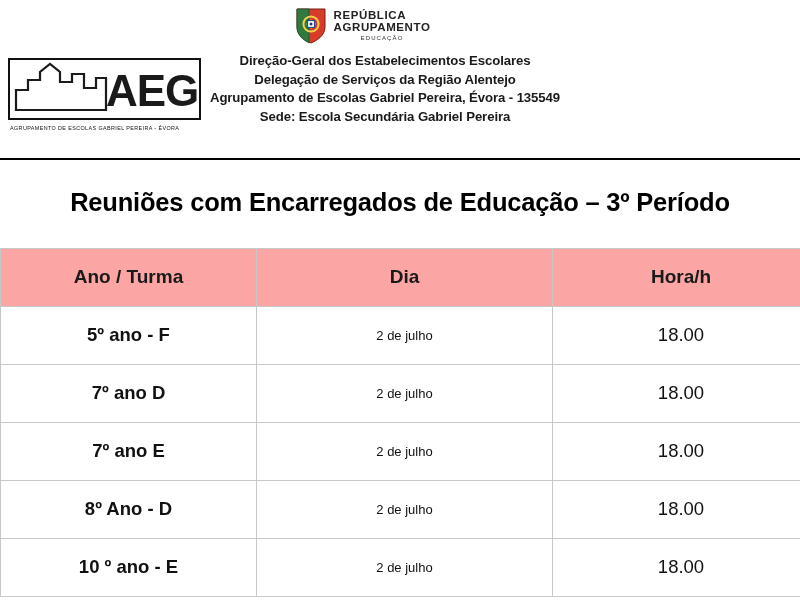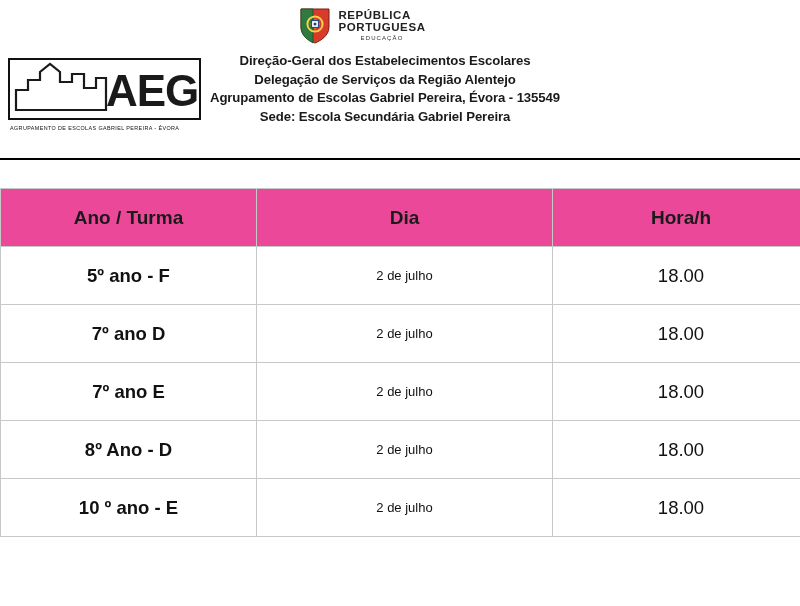--- a/index.html
+++ b/index.html
@@ -131,21 +131,21 @@
     table-layout: fixed;
   }
   table.schedule th,
   table.schedule td {
     border: 1px solid #c8c8c8;
     height: 55px;
     vertical-align: middle;
     text-align: center;
   }
   table.schedule th {
-    background: #ec4899;
+    background: #fca5a5;
     font-size: 19px;
     font-weight: bold;
     color: #1a1a1a;
   }
   table.schedule td.c0 {
     width: 253px;
     font-size: 18.5px;
     font-weight: bold;
     color: #111;
   }
@@ -191,35 +191,36 @@
         <svg width="34" height="38" viewBox="0 0 34 38">
           <path d="M3 3 h28 v18 c0 9 -9 14 -14 16 C12 35 3 30 3 21 Z" fill="#d83b2a" stroke="#7a1f16" stroke-width="1"></path>
           <path d="M3 3 h12 v34 C10 34 3 30 3 21 Z" fill="#2f7a3f" stroke="#1d4f28" stroke-width="0.8"></path>
           <circle cx="17" cy="18" r="7.6" fill="none" stroke="#f5d24a" stroke-width="2"></circle>
           <path d="M12.5 18 h9 M17 13.5 v9" stroke="#f5d24a" stroke-width="1.2"></path>
           <rect x="13.6" y="14.6" width="6.8" height="6.8" fill="#ffffff" stroke="#1a3f8a" stroke-width="1"></rect>
           <circle cx="17" cy="18" r="1.5" fill="#1a3f8a"></circle>
         </svg>
         <div class="crest-text">
           <div class="crest-line1">REPÚBLICA</div>
-          <div class="crest-line2">PORTUGUESA</div>
+          <div class="crest-line2">AGRUPAMENTO</div>
           <div class="crest-line3">EDUCAÇÃO</div>
         </div>
       </div>
     </div>
 
     <div class="header-lines">
       <div>Direção-Geral dos Estabelecimentos Escolares</div>
       <div>Delegação de Serviços da Região Alentejo</div>
       <div>Agrupamento de Escolas Gabriel Pereira, Évora - 135549</div>
       <div>Sede: Escola Secundária Gabriel Pereira</div>
     </div>
   </div>
 
   <div class="title-block">
+    <div class="t1">Reuniões com Encarregados de Educação – 3º Período</div>
   </div>
 
   <table class="schedule">
     <thead>
       <tr>
         <th class="h0">Ano / Turma</th>
         <th class="h1">Dia</th>
         <th class="h2">Hora/h</th>
       </tr>
     </thead>

